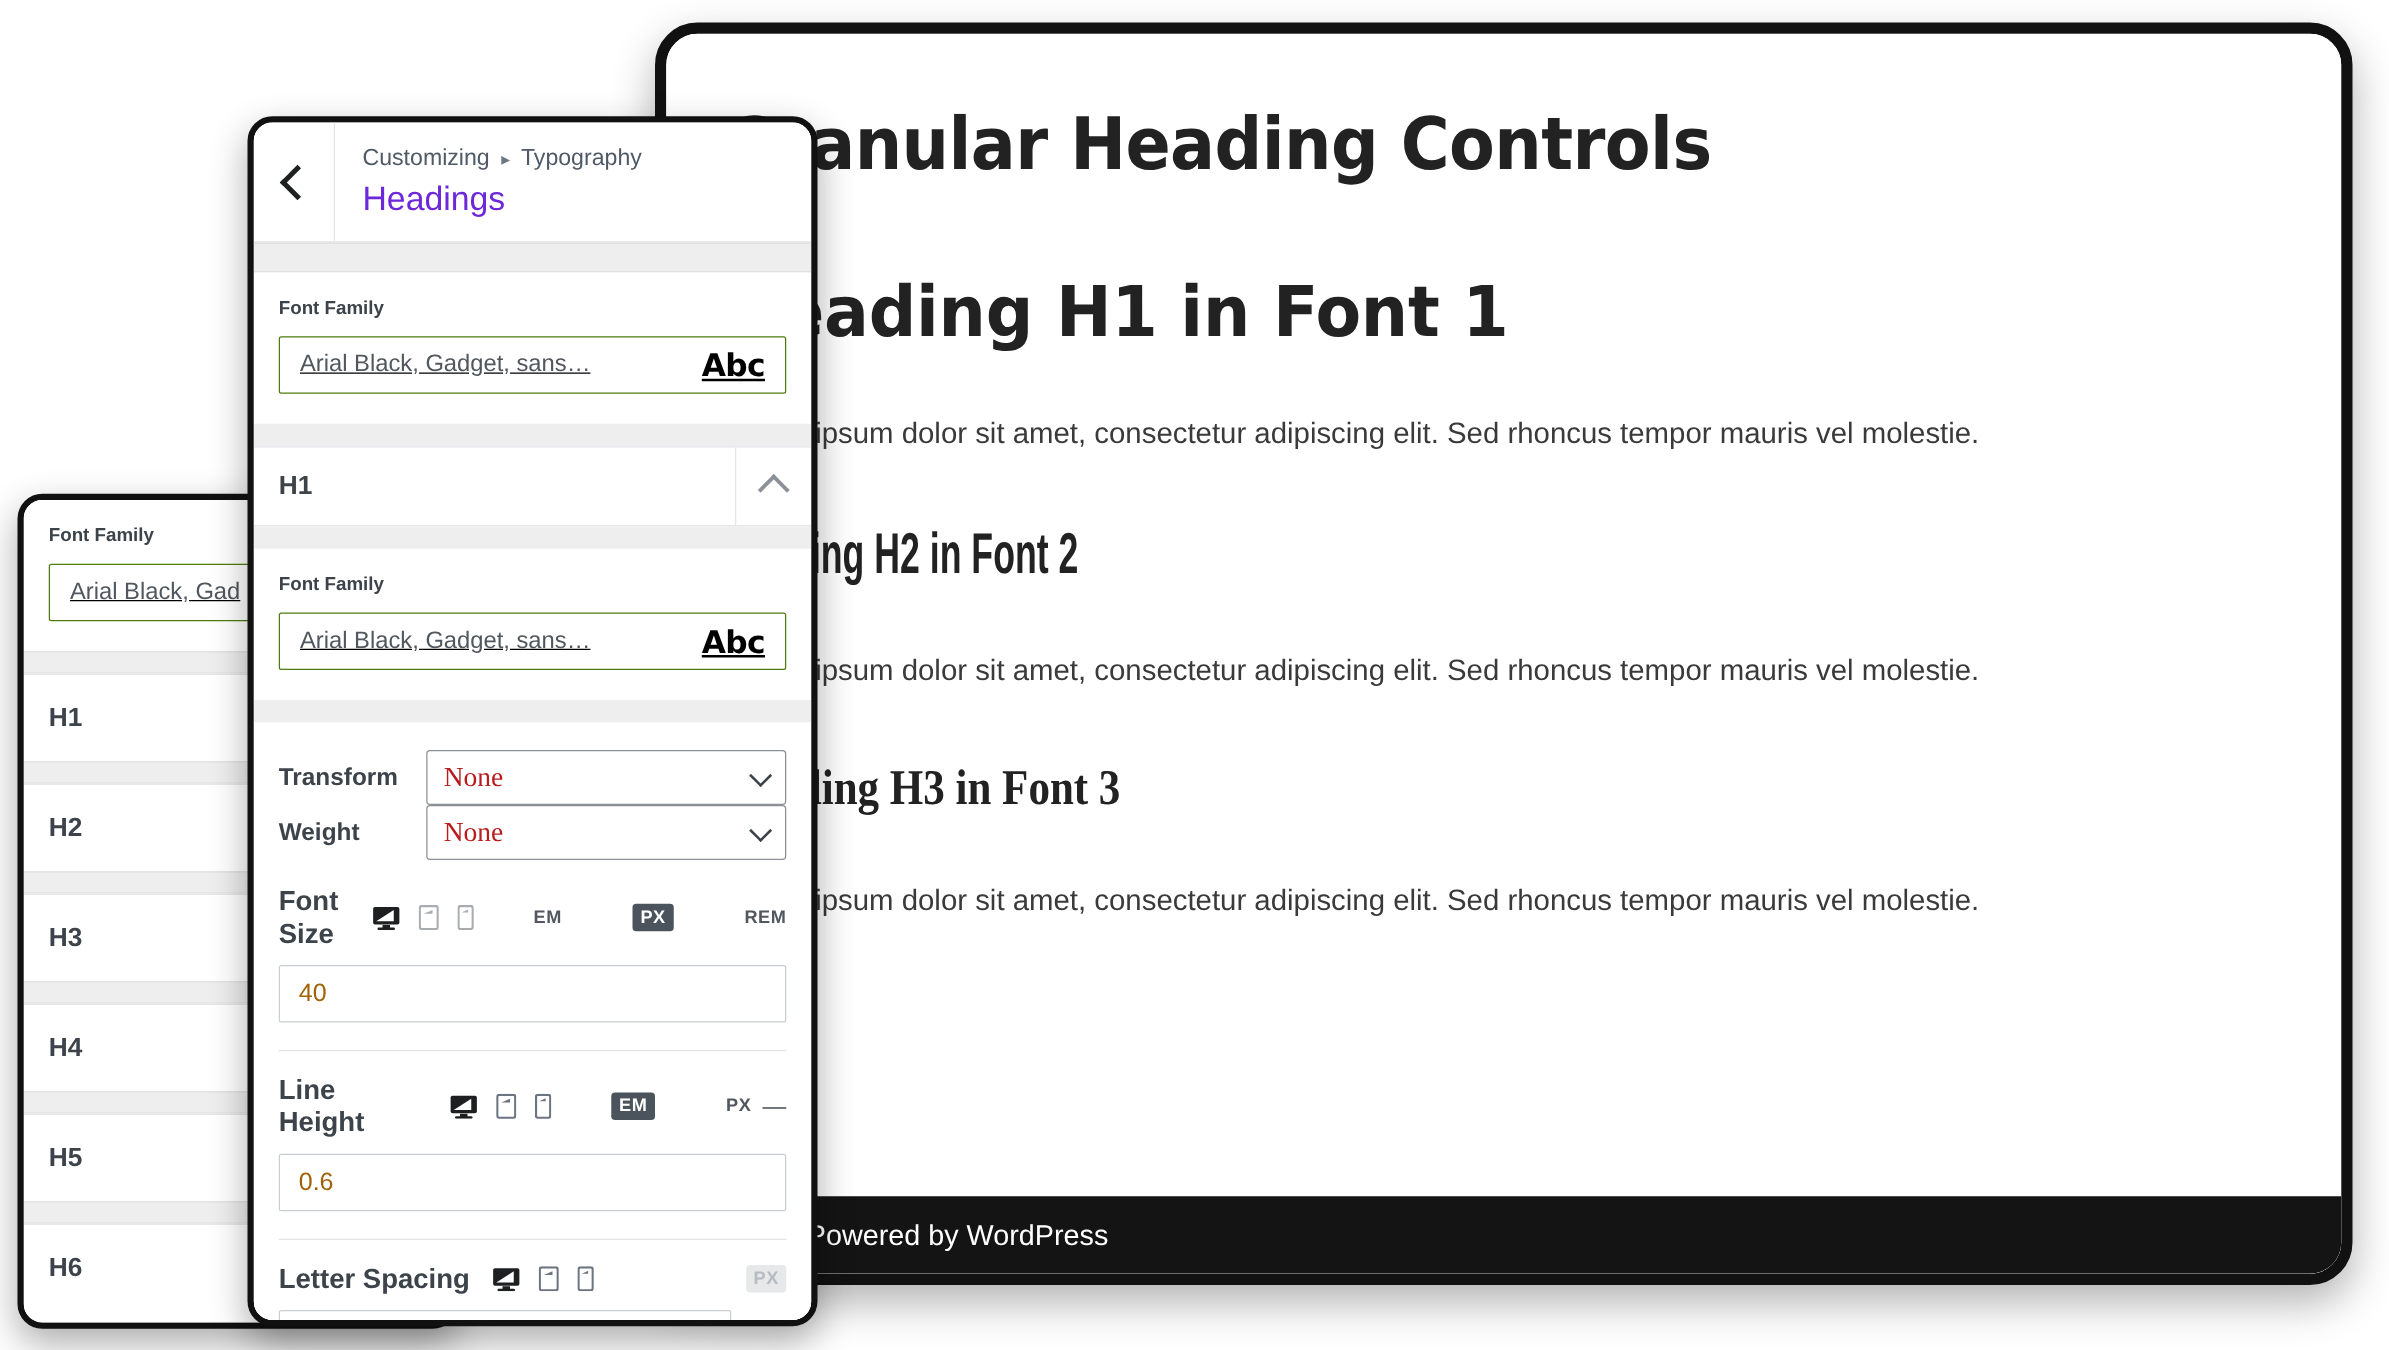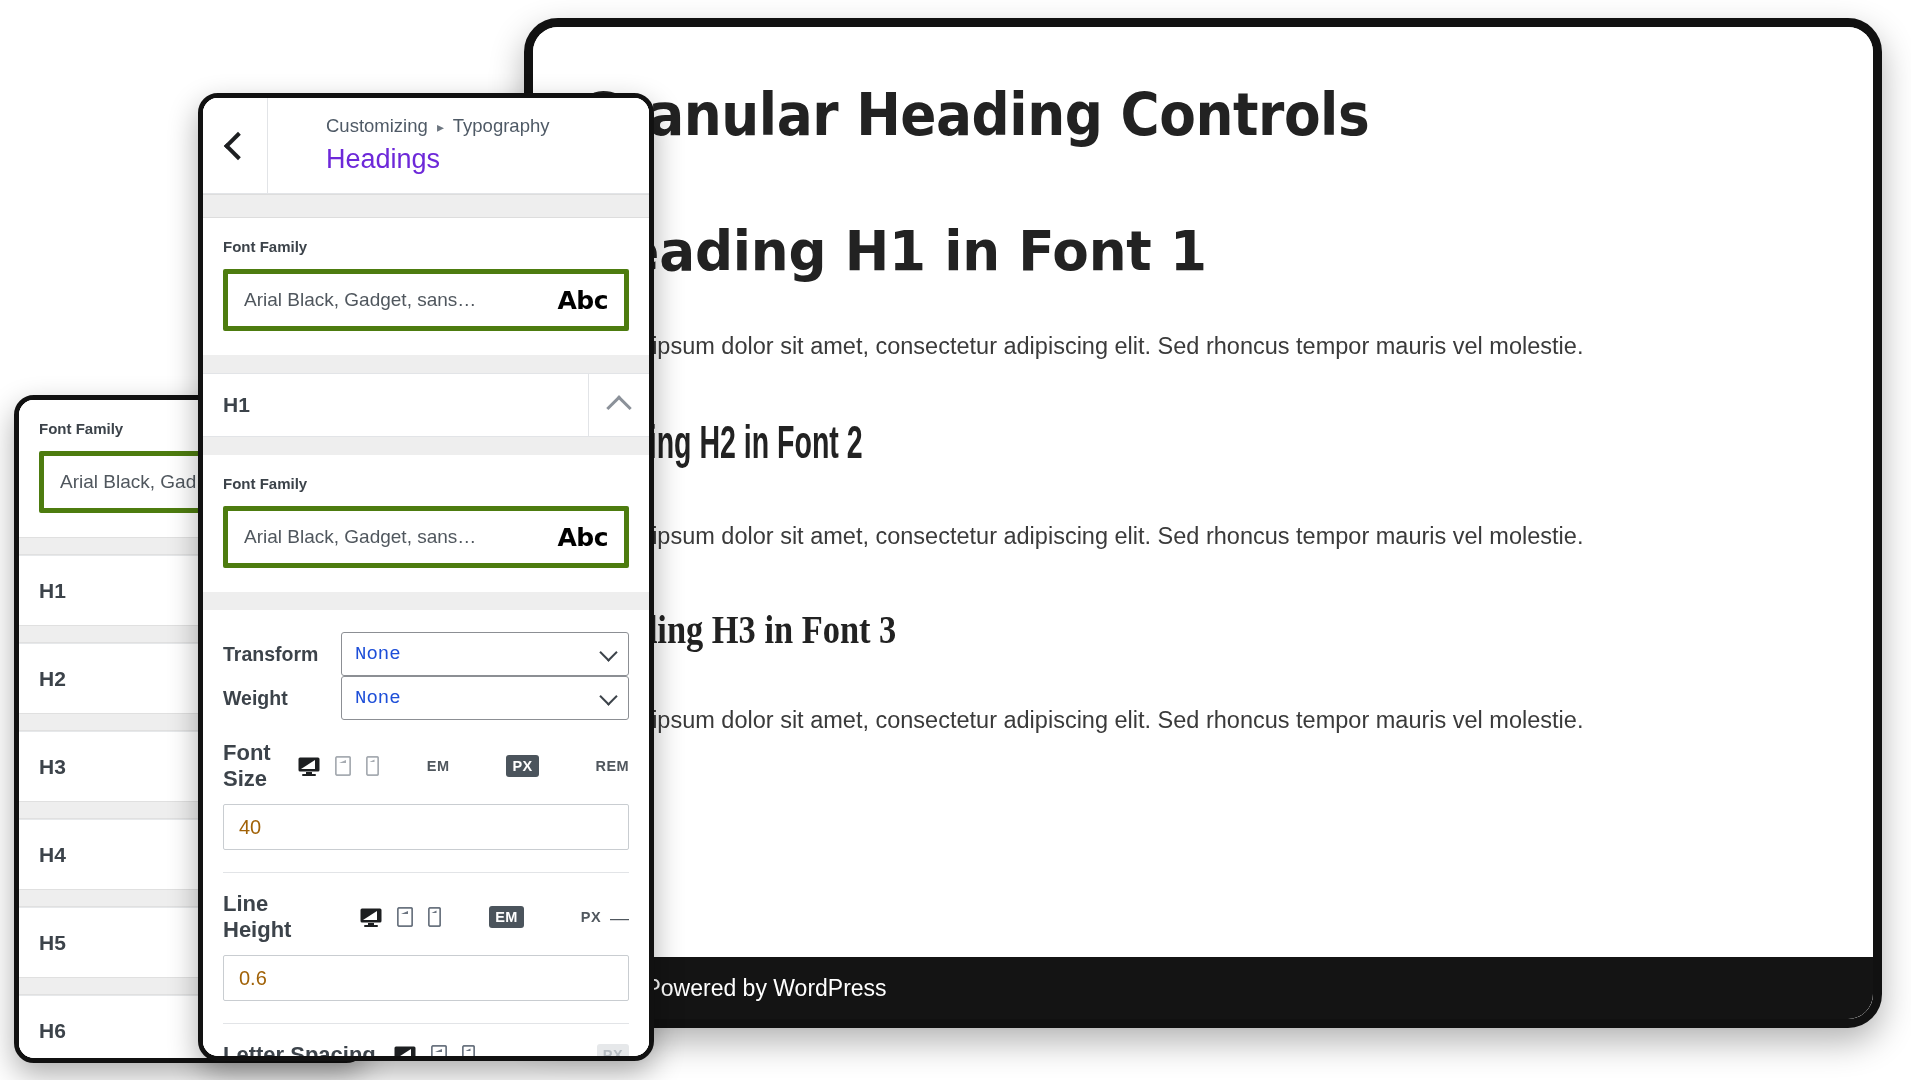--- a/index.html
+++ b/index.html
@@ -68,21 +68,20 @@
   .panel-back{left:14px;top:395px;width:352px;height:668px;}
   
   .panel-mid{left:198px;top:93px;width:456px;height:968px;}
 
   .panel-inner{height:100%;overflow:hidden;background:#fff;}
 
   
   .cust-header{
     display:flex;align-items:stretch;height:95px;border-bottom:1px solid #e2e4e7;
     background:#fff;
-    gap:36px;
   }
   .back-btn{
     width:64px;display:flex;align-items:center;justify-content:center;
     border-right:1px solid #e2e4e7;cursor:pointer;
   }
   .back-chevron{
     width:16px;height:16px;border-left:4px solid #1d1f21;border-bottom:4px solid #1d1f21;
     transform:rotate(45deg);margin-left:5px;
   }
   .header-text{padding:16px 0 0 22px;}
@@ -98,23 +97,23 @@
 
   .gap{height:22px;background:#eeeeee;border-bottom:1px solid #dddddd;border-top:1px solid #dddddd;}
   .gap-sm{height:18px;background:#eeeeee;}
 
   .section{background:#fff;padding:20px 20px 24px 20px;}
   .field-label{
     font-size:15px;font-weight:700;color:#3c434a;margin-bottom:14px;
     font-family:"Liberation Sans",sans-serif;
   }
   .font-input{
-    height:62px;border:5px solid #4d7c0f;border-radius:2px;background:#fff;
+    height:46px;border:1px solid #4d7c0f;border-radius:2px;background:#fff;
     display:flex;align-items:center;justify-content:space-between;
-    padding:0 16px;box-sizing:border-box;cursor:pointer;
+    padding:0 16px;box-sizing:border-box;cursor:pointer;text-decoration:underline;
   }
   .font-input .val{font-size:19px;color:#50575e;font-family:"Liberation Sans",sans-serif;}
   .font-input .abc{
     font-size:25px;font-weight:700;color:#000000;letter-spacing:-.5px;
     font-family:"DejaVu Sans",sans-serif;
   }
 
   
   .acc-row{
     display:flex;align-items:stretch;height:62px;background:#fff;
@@ -138,21 +137,21 @@
   .sel-row{display:flex;align-items:center;}
   .sel-label{
     width:118px;font-size:19.5px;font-weight:700;color:#3c434a;
     font-family:"Liberation Sans",sans-serif;
   }
   .sel-box{
     flex:1;height:44px;border:1px solid #8c8f94;border-radius:3px;background:#fff;
     display:flex;align-items:center;justify-content:space-between;padding:0 13px;
     box-sizing:border-box;cursor:pointer;
   }
-  .sel-box .txt{font-size:19px;color:#1d4ed8;font-family:Liberation Mono, monospace;}
+  .sel-box .txt{font-size:22px;color:#b91c1c;font-family:Liberation Serif, serif;}
   .chev-dn{
     width:11px;height:11px;border-right:2.6px solid #3c434a;border-bottom:2.6px solid #3c434a;
     transform:rotate(45deg);margin-bottom:4px;
   }
 
   
   .ctl-head{display:flex;align-items:center;margin-bottom:12px;}
   .ctl-title{
     font-size:22px;font-weight:700;color:#3c434a;
     font-family:"Liberation Sans",sans-serif;

